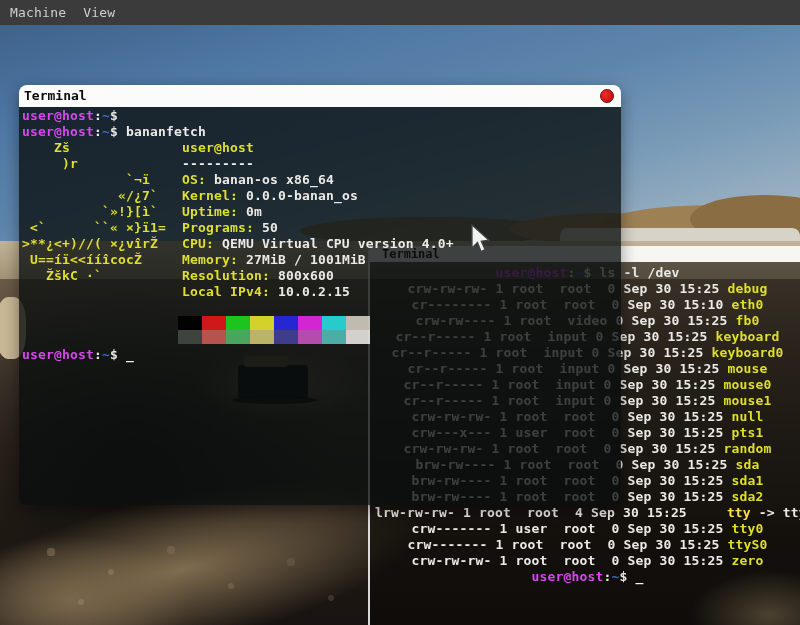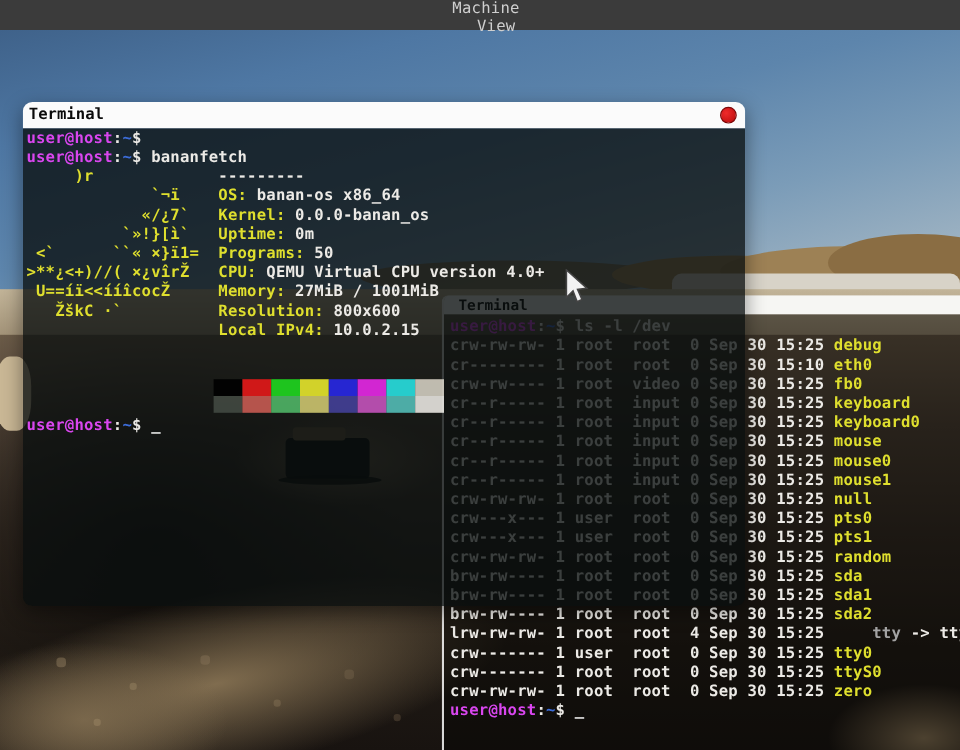--- a/index.html
+++ b/index.html
@@ -1,20 +1,20 @@
 <!DOCTYPE html>
 <html><head>
 <meta charset="utf-8">
 <style>
   html,body{margin:0;padding:0;background:#222;}
   .screen{position:relative;width:800px;height:625px;overflow:hidden;
     font-family:"DejaVu Sans Mono",monospace;}
   
   .menubar{position:absolute;left:0;top:0;width:800px;height:25px;background:#3b3b3b;
-    z-index:6;display:flex;align-items:center;padding-left:10px;box-sizing:border-box;flex-direction:column;}
+    z-index:6;display:flex;align-items:center;padding-left:10px;box-sizing:border-box;}
   .menu-item{color:#cfcfcf;font-size:13px;letter-spacing:.2px;}
   .menu-item + .menu-item{margin-left:17px;}
   
   .photo{position:absolute;left:0;top:25px;width:800px;height:600px;z-index:1;overflow:hidden;
     background:#2a241d;}
   .photo > div{position:absolute;}
   .sky{left:0;top:0;width:800px;height:232px;
     background:linear-gradient(165deg,#3f628a 0%,#4e77a3 22%,#5d85ac 45%,#7b9cb8 68%,#9db2c2 88%,#c0c8ca 100%);}
   .hill{border-radius:50%;}
   .h1{left:600px;top:180px;width:230px;height:42px;background:#9d8155;}
@@ -44,28 +44,28 @@
     background:rgba(5,5,4,.8);border-radius:50%;}
   .rocks{left:40px;top:520px;width:2px;height:2px;border-radius:50%;
     box-shadow:10px 6px 0 3px rgba(150,130,100,.45),70px 26px 0 2px rgba(160,140,105,.4),
     130px 4px 0 3px rgba(140,120,92,.4),190px 40px 0 2px rgba(150,128,96,.35),
     250px 16px 0 3px rgba(120,102,78,.4),40px 56px 0 2px rgba(165,142,108,.4),
     290px 52px 0 2px rgba(120,100,76,.35);}
   
   .tline{white-space:pre;font-size:13px;line-height:16px;height:16px;font-weight:bold;
     letter-spacing:.17px;}
   .c-plain{color:#eceae6;} .c-green{color:#d946ef;} .c-blue{color:#3c6cd8;}
-  .c-yellow{color:#dfdf2e;} .c-cyan{color:#a3a3a3;margin-left:32px;} .c-cursor{color:#f5f5f5;}
+  .c-yellow{color:#dfdf2e;} .c-cyan{color:#fde047;margin-left:32px;} .c-cursor{color:#f5f5f5;}
   
   .t2{position:absolute;left:368px;top:246px;width:432px;height:379px;z-index:2;
     border-radius:6px 0 0 0;overflow:hidden;border-left:2px solid rgba(250,250,250,.85);
     box-sizing:border-box;}
   .t2-title{height:16px;background:#f6f6f3;color:#0d0d0d;font-size:12px;font-weight:bold;
     line-height:16px;padding-left:12px;}
-  .t2-body{position:absolute;left:0;top:16px;right:0;bottom:0;background:rgba(6,6,4,.5);}
+  .t2-body{position:absolute;left:0;top:16px;right:0;bottom:0;background:rgba(6,6,4,.5);text-align:center;}
   .t2-lines{padding:3px 0 0 5px;}
   
   .t1{position:absolute;left:19px;top:85px;width:602px;height:420px;z-index:3;
     border-radius:8px;overflow:hidden;box-shadow:0 5px 16px rgba(0,0,0,.4);}
   .t1-title{height:22px;background:#fbfbfb;color:#0a0a0a;font-size:13px;font-weight:bold;
     line-height:22px;padding-left:5px;position:relative;}
   .close-btn{position:absolute;right:7px;top:4px;width:14px;height:14px;border-radius:50%;
     background:radial-gradient(circle at 35% 35%,#ef2b2b,#b80b0b);border:1px solid #7e0707;
     box-sizing:border-box;}
   .t1-body{position:absolute;left:0;top:22px;right:0;bottom:0;background:rgba(9,14,14,.78);}
@@ -115,21 +115,20 @@
           <div class="tline"><span class="c-green">user@host</span><span class="c-plain">:</span><span class="c-blue">~</span><span class="c-plain">$ ls -l /dev</span></div>
           <div class="tline"><span class="c-plain">crw-rw-rw- 1 root  root  0 Sep 30 15:25 </span><span class="c-yellow">debug</span></div>
           <div class="tline"><span class="c-plain">cr-------- 1 root  root  0 Sep 30 15:10 </span><span class="c-yellow">eth0</span></div>
           <div class="tline"><span class="c-plain">crw-rw---- 1 root  video 0 Sep 30 15:25 </span><span class="c-yellow">fb0</span></div>
           <div class="tline"><span class="c-plain">cr--r----- 1 root  input 0 Sep 30 15:25 </span><span class="c-yellow">keyboard</span></div>
           <div class="tline"><span class="c-plain">cr--r----- 1 root  input 0 Sep 30 15:25 </span><span class="c-yellow">keyboard0</span></div>
           <div class="tline"><span class="c-plain">cr--r----- 1 root  input 0 Sep 30 15:25 </span><span class="c-yellow">mouse</span></div>
           <div class="tline"><span class="c-plain">cr--r----- 1 root  input 0 Sep 30 15:25 </span><span class="c-yellow">mouse0</span></div>
           <div class="tline"><span class="c-plain">cr--r----- 1 root  input 0 Sep 30 15:25 </span><span class="c-yellow">mouse1</span></div>
           <div class="tline"><span class="c-plain">crw-rw-rw- 1 root  root  0 Sep 30 15:25 </span><span class="c-yellow">null</span></div>
-          <div class="tline"><span class="c-plain">crw---x--- 1 user  root  0 Sep 30 15:25 </span><span class="c-yellow">pts0</span></div>
           <div class="tline"><span class="c-plain">crw---x--- 1 user  root  0 Sep 30 15:25 </span><span class="c-yellow">pts1</span></div>
           <div class="tline"><span class="c-plain">crw-rw-rw- 1 root  root  0 Sep 30 15:25 </span><span class="c-yellow">random</span></div>
           <div class="tline"><span class="c-plain">brw-rw---- 1 root  root  0 Sep 30 15:25 </span><span class="c-yellow">sda</span></div>
           <div class="tline"><span class="c-plain">brw-rw---- 1 root  root  0 Sep 30 15:25 </span><span class="c-yellow">sda1</span></div>
           <div class="tline"><span class="c-plain">brw-rw---- 1 root  root  0 Sep 30 15:25 </span><span class="c-yellow">sda2</span></div>
           <div class="tline"><span class="c-plain">lrw-rw-rw- 1 root  root  4 Sep 30 15:25 </span><span class="c-cyan">tty</span><span class="c-plain"> -&gt; tty0</span></div>
           <div class="tline"><span class="c-plain">crw------- 1 user  root  0 Sep 30 15:25 </span><span class="c-yellow">tty0</span></div>
           <div class="tline"><span class="c-plain">crw------- 1 root  root  0 Sep 30 15:25 </span><span class="c-yellow">ttyS0</span></div>
           <div class="tline"><span class="c-plain">crw-rw-rw- 1 root  root  0 Sep 30 15:25 </span><span class="c-yellow">zero</span></div>
           <div class="tline"><span class="c-green">user@host</span><span class="c-plain">:</span><span class="c-blue">~</span><span class="c-plain">$ </span><span class="c-cursor">_</span></div>
@@ -139,20 +138,21 @@
 
   <div class="t1">
     <div class="t1-title">
       <span>Terminal</span>
       <span class="close-btn"></span>
     </div>
     <div class="t1-body">
       <div class="t1-lines">
           <div class="tline"><span class="c-green">user@host</span><span class="c-plain">:</span><span class="c-blue">~</span><span class="c-plain">$</span></div>
           <div class="tline"><span class="c-green">user@host</span><span class="c-plain">:</span><span class="c-blue">~</span><span class="c-plain">$ bananfetch</span></div>
+          <div class="tline"><span class="c-yellow">    Zš              user@host</span></div>
           <div class="tline"><span class="c-yellow">     )r             </span><span class="c-plain">---------</span></div>
           <div class="tline"><span class="c-yellow">             `¬ï    OS:</span><span class="c-plain"> banan-os x86_64</span></div>
           <div class="tline"><span class="c-yellow">            «/¿7`   Kernel:</span><span class="c-plain"> 0.0.0-banan_os</span></div>
           <div class="tline"><span class="c-yellow">          `»!}[ì`   Uptime:</span><span class="c-plain"> 0m</span></div>
           <div class="tline"><span class="c-yellow"> &lt;`      ``« ×}ï1=  Programs:</span><span class="c-plain"> 50</span></div>
           <div class="tline"><span class="c-yellow">&gt;**¿&lt;+)//( ×¿vîrŽ   CPU:</span><span class="c-plain"> QEMU Virtual CPU version 4.0+</span></div>
           <div class="tline"><span class="c-yellow"> U==íï&lt;&lt;ííîcocŽ     Memory:</span><span class="c-plain"> 27MiB / 1001MiB</span></div>
           <div class="tline"><span class="c-yellow">   ŽškC ·`          Resolution:</span><span class="c-plain"> 800x600</span></div>
           <div class="tline"><span class="c-yellow">                    Local IPv4:</span><span class="c-plain"> 10.0.2.15</span></div>
         </div>

